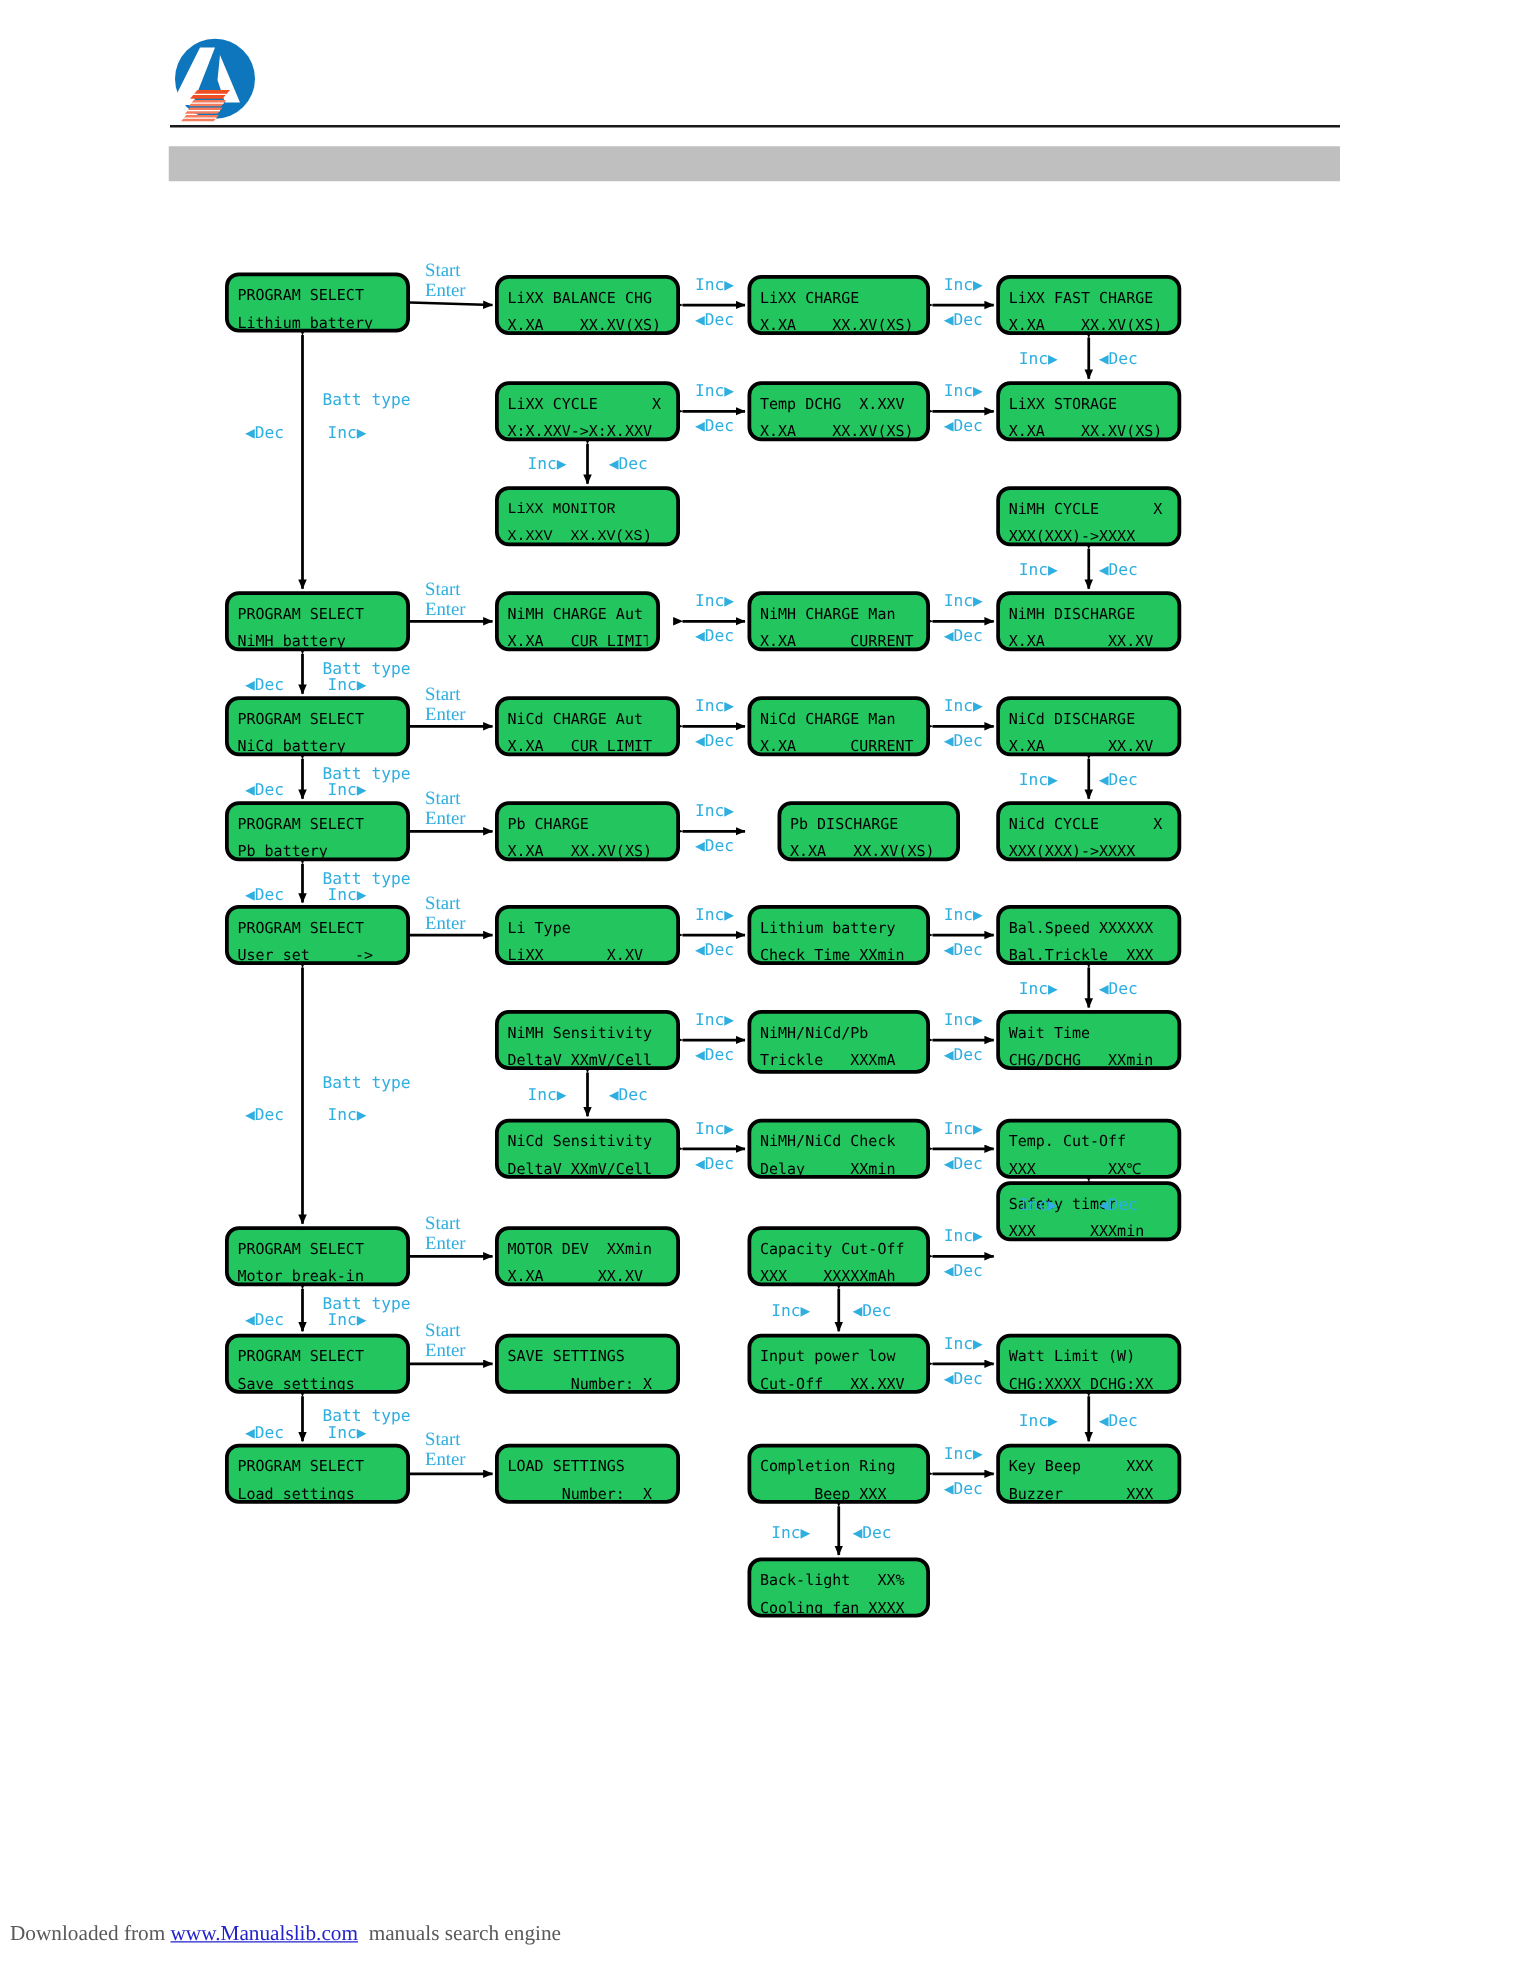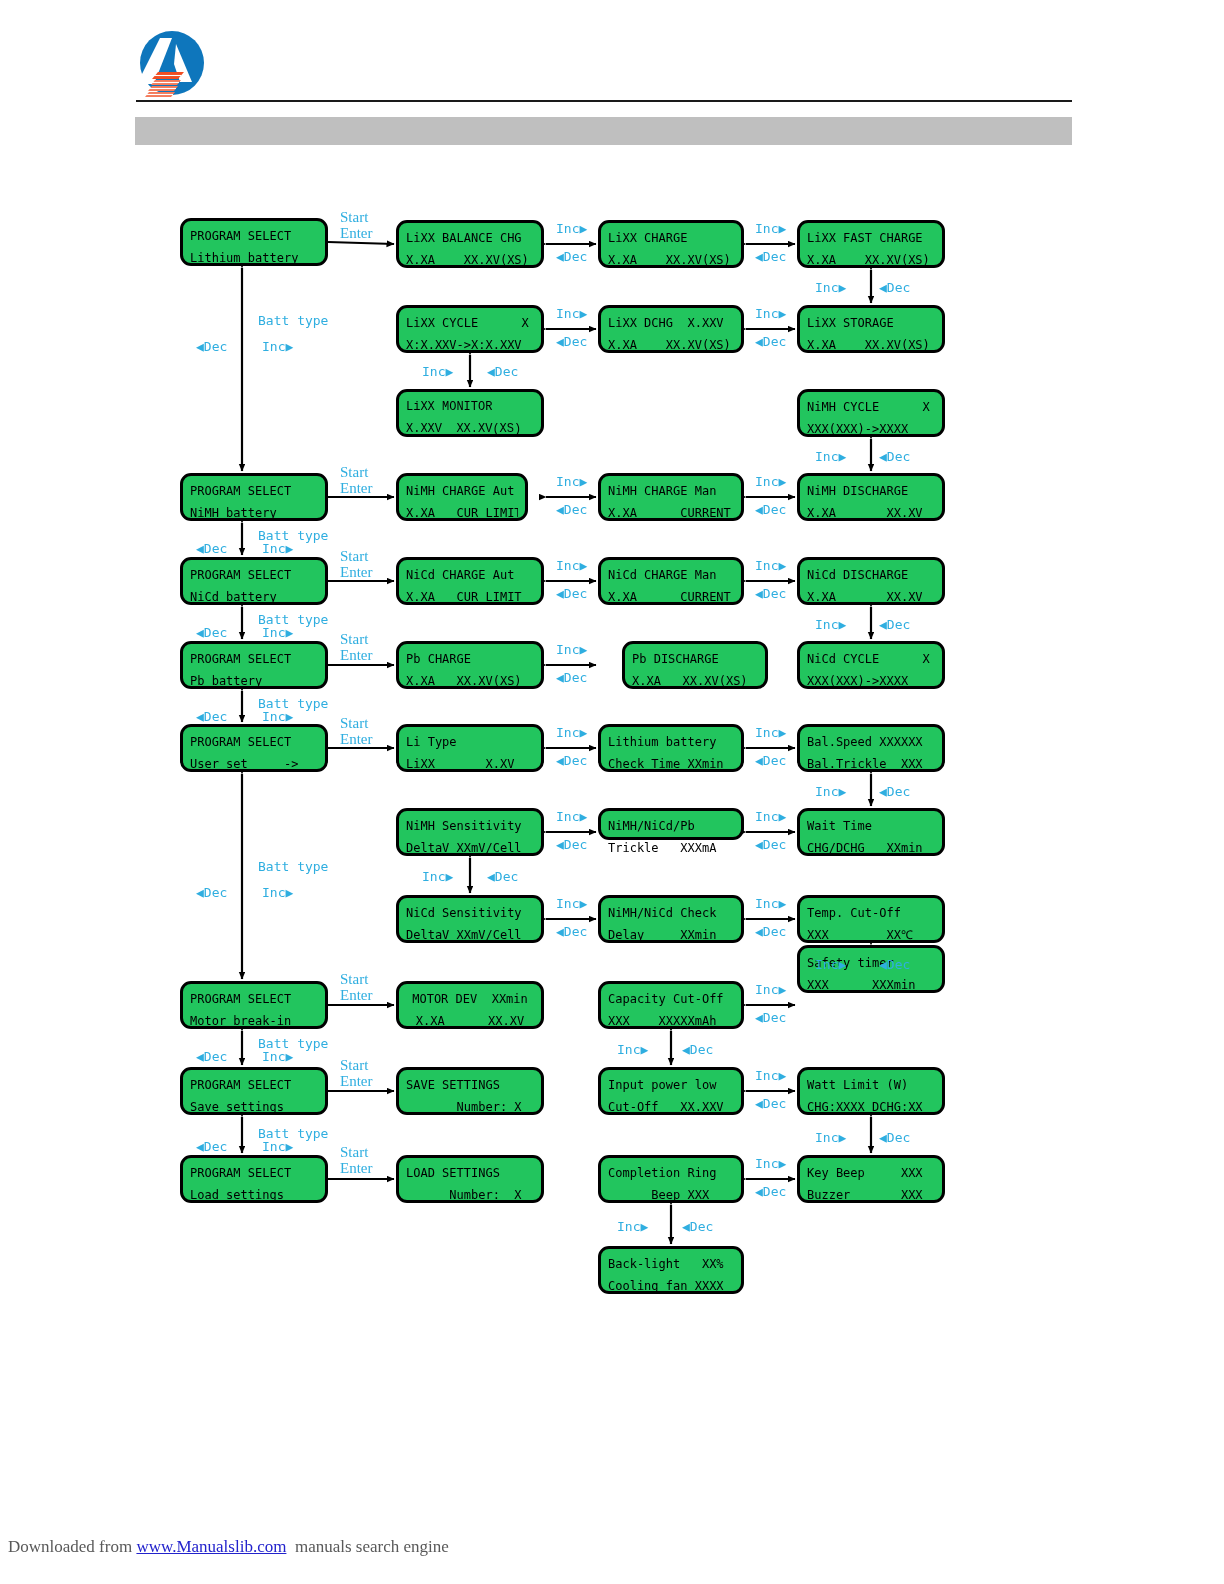--- a/index.html
+++ b/index.html
@@ -146,48 +146,48 @@
           <line x1="242" y1="774" x2="242" y2="979" marker-end="url(#ah)" marker-start="url(#ah)"></line>
           <line x1="242" y1="1031" x2="242" y2="1065" marker-end="url(#ah)" marker-start="url(#ah)"></line>
           <line x1="242" y1="1117" x2="242" y2="1153" marker-end="url(#ah)" marker-start="url(#ah)"></line>
         </g>
     </svg>
   <div class="box" style="left: 180px; top: 218px; width: 148px; height: 48px;"><span class="ln">PROGRAM SELECT</span><span class="ln">Lithium battery</span></div>
       <div class="box" style="left: 396px; top: 220px; width: 148px; height: 48px;"><span class="ln">LiXX BALANCE CHG</span><span class="ln">X.XA    XX.XV(XS)</span></div>
       <div class="box" style="left: 598px; top: 220px; width: 146px; height: 48px;"><span class="ln">LiXX CHARGE</span><span class="ln">X.XA    XX.XV(XS)</span></div>
       <div class="box" style="left: 797px; top: 220px; width: 148px; height: 48px;"><span class="ln">LiXX FAST CHARGE</span><span class="ln">X.XA    XX.XV(XS)</span></div>
       <div class="box" style="left: 396px; top: 305px; width: 148px; height: 48px;"><span class="ln">LiXX CYCLE      X</span><span class="ln">X:X.XXV-&gt;X:X.XXV</span></div>
-      <div class="box" style="left: 598px; top: 305px; width: 146px; height: 48px;"><span class="ln">LiXX DCHG  X.XXV</span><span class="ln">X.XA    XX.XV(XS)</span></div>
+      <div class="box" style="left: 598px; top: 305px; width: 146px; height: 48px;"><span class="ln">Temp DCHG  X.XXV</span><span class="ln">X.XA    XX.XV(XS)</span></div>
       <div class="box" style="left: 797px; top: 305px; width: 148px; height: 48px;"><span class="ln">LiXX STORAGE</span><span class="ln">X.XA    XX.XV(XS)</span></div>
       <div class="box" style="left: 396px; top: 389px; width: 148px; height: 48px; font-family: Liberation Mono, monospace;"><span class="ln">LiXX MONITOR</span><span class="ln">X.XXV  XX.XV(XS)</span></div>
       <div class="box" style="left: 797px; top: 389px; width: 148px; height: 48px;"><span class="ln">NiMH CYCLE      X</span><span class="ln">XXX(XXX)-&gt;XXXX</span></div>
       <div class="box" style="left: 180px; top: 473px; width: 148px; height: 48px;"><span class="ln">PROGRAM SELECT</span><span class="ln">NiMH battery</span></div>
       <div class="box" style="left: 396px; top: 473px; width: 132px; height: 48px;"><span class="ln">NiMH CHARGE Aut</span><span class="ln">X.XA   CUR LIMIT</span></div>
       <div class="box" style="left: 598px; top: 473px; width: 146px; height: 48px;"><span class="ln">NiMH CHARGE Man</span><span class="ln">X.XA      CURRENT</span></div>
       <div class="box" style="left: 797px; top: 473px; width: 148px; height: 48px;"><span class="ln">NiMH DISCHARGE</span><span class="ln">X.XA       XX.XV</span></div>
       <div class="box" style="left: 180px; top: 557px; width: 148px; height: 48px;"><span class="ln">PROGRAM SELECT</span><span class="ln">NiCd battery</span></div>
       <div class="box" style="left: 396px; top: 557px; width: 148px; height: 48px;"><span class="ln">NiCd CHARGE Aut</span><span class="ln">X.XA   CUR LIMIT</span></div>
       <div class="box" style="left: 598px; top: 557px; width: 146px; height: 48px;"><span class="ln">NiCd CHARGE Man</span><span class="ln">X.XA      CURRENT</span></div>
       <div class="box" style="left: 797px; top: 557px; width: 148px; height: 48px;"><span class="ln">NiCd DISCHARGE</span><span class="ln">X.XA       XX.XV</span></div>
       <div class="box" style="left: 180px; top: 641px; width: 148px; height: 48px;"><span class="ln">PROGRAM SELECT</span><span class="ln">Pb battery</span></div>
       <div class="box" style="left: 396px; top: 641px; width: 148px; height: 48px;"><span class="ln">Pb CHARGE</span><span class="ln">X.XA   XX.XV(XS)</span></div>
       <div class="box" style="left: 598px; top: 641px; width: 146px; height: 48px; margin-left: 24px;"><span class="ln">Pb DISCHARGE</span><span class="ln">X.XA   XX.XV(XS)</span></div>
       <div class="box" style="left: 797px; top: 641px; width: 148px; height: 48px;"><span class="ln">NiCd CYCLE      X</span><span class="ln">XXX(XXX)-&gt;XXXX</span></div>
       <div class="box" style="left: 180px; top: 724px; width: 148px; height: 48px;"><span class="ln">PROGRAM SELECT</span><span class="ln">User set     -&gt;</span></div>
       <div class="box" style="left: 396px; top: 724px; width: 148px; height: 48px;"><span class="ln">Li Type</span><span class="ln">LiXX       X.XV</span></div>
       <div class="box" style="left: 598px; top: 724px; width: 146px; height: 48px;"><span class="ln">Lithium battery</span><span class="ln">Check Time XXmin</span></div>
       <div class="box" style="left: 797px; top: 724px; width: 148px; height: 48px;"><span class="ln">Bal.Speed XXXXXX</span><span class="ln">Bal.Trickle  XXX</span></div>
       <div class="box" style="left: 396px; top: 808px; width: 148px; height: 48px;"><span class="ln">NiMH Sensitivity</span><span class="ln">DeltaV XXmV/Cell</span></div>
-      <div class="box" style="left: 598px; top: 808px; width: 146px; height: 32px;"><span class="ln">NiMH/NiCd/Pb</span><span class="ln">Trickle   XXXmA</span></div>
+      <div class="box" style="left: 598px; top: 808px; width: 146px; height: 51px;"><span class="ln">NiMH/NiCd/Pb</span><span class="ln">Trickle   XXXmA</span></div>
       <div class="box" style="left: 797px; top: 808px; width: 148px; height: 48px;"><span class="ln">Wait Time</span><span class="ln">CHG/DCHG   XXmin</span></div>
       <div class="box" style="left: 396px; top: 895px; width: 148px; height: 48px;"><span class="ln">NiCd Sensitivity</span><span class="ln">DeltaV XXmV/Cell</span></div>
       <div class="box" style="left: 598px; top: 895px; width: 146px; height: 48px;"><span class="ln">NiMH/NiCd Check</span><span class="ln">Delay     XXmin</span></div>
       <div class="box" style="left: 797px; top: 895px; width: 148px; height: 48px;"><span class="ln">Temp. Cut-Off</span><span class="ln">XXX        XX℃</span></div>
       <div class="box" style="left: 180px; top: 981px; width: 148px; height: 48px;"><span class="ln">PROGRAM SELECT</span><span class="ln">Motor break-in</span></div>
-      <div class="box" style="left: 396px; top: 981px; width: 148px; height: 48px; text-align: center;"><span class="ln">MOTOR DEV  XXmin</span><span class="ln">X.XA      XX.XV</span></div>
+      <div class="box" style="left: 396px; top: 981px; width: 148px; height: 48px;"><span class="ln">MOTOR DEV  XXmin</span><span class="ln">X.XA      XX.XV</span></div>
       <div class="box" style="left: 598px; top: 981px; width: 146px; height: 48px;"><span class="ln">Capacity Cut-Off</span><span class="ln">XXX    XXXXXmAh</span></div>
       <div class="box" style="left: 797px; top: 945px; width: 148px; height: 48px;"><span class="ln">Safety timer</span><span class="ln">XXX      XXXmin</span></div>
       <div class="box" style="left: 180px; top: 1067px; width: 148px; height: 48px;"><span class="ln">PROGRAM SELECT</span><span class="ln">Save settings</span></div>
       <div class="box" style="left: 396px; top: 1067px; width: 148px; height: 48px;"><span class="ln">SAVE SETTINGS</span><span class="ln">       Number: X</span></div>
       <div class="box" style="left: 598px; top: 1067px; width: 146px; height: 48px;"><span class="ln">Input power low</span><span class="ln">Cut-Off   XX.XXV</span></div>
       <div class="box" style="left: 797px; top: 1067px; width: 148px; height: 48px;"><span class="ln">Watt Limit (W)</span><span class="ln">CHG:XXXX DCHG:XX</span></div>
       <div class="box" style="left: 180px; top: 1155px; width: 148px; height: 48px;"><span class="ln">PROGRAM SELECT</span><span class="ln">Load settings</span></div>
       <div class="box" style="left: 396px; top: 1155px; width: 148px; height: 48px;"><span class="ln">LOAD SETTINGS</span><span class="ln">      Number:  X</span></div>
       <div class="box" style="left: 598px; top: 1155px; width: 146px; height: 48px;"><span class="ln">Completion Ring</span><span class="ln">      Beep XXX</span></div>
       <div class="box" style="left: 797px; top: 1155px; width: 148px; height: 48px;"><span class="ln">Key Beep     XXX</span><span class="ln">Buzzer       XXX</span></div>

